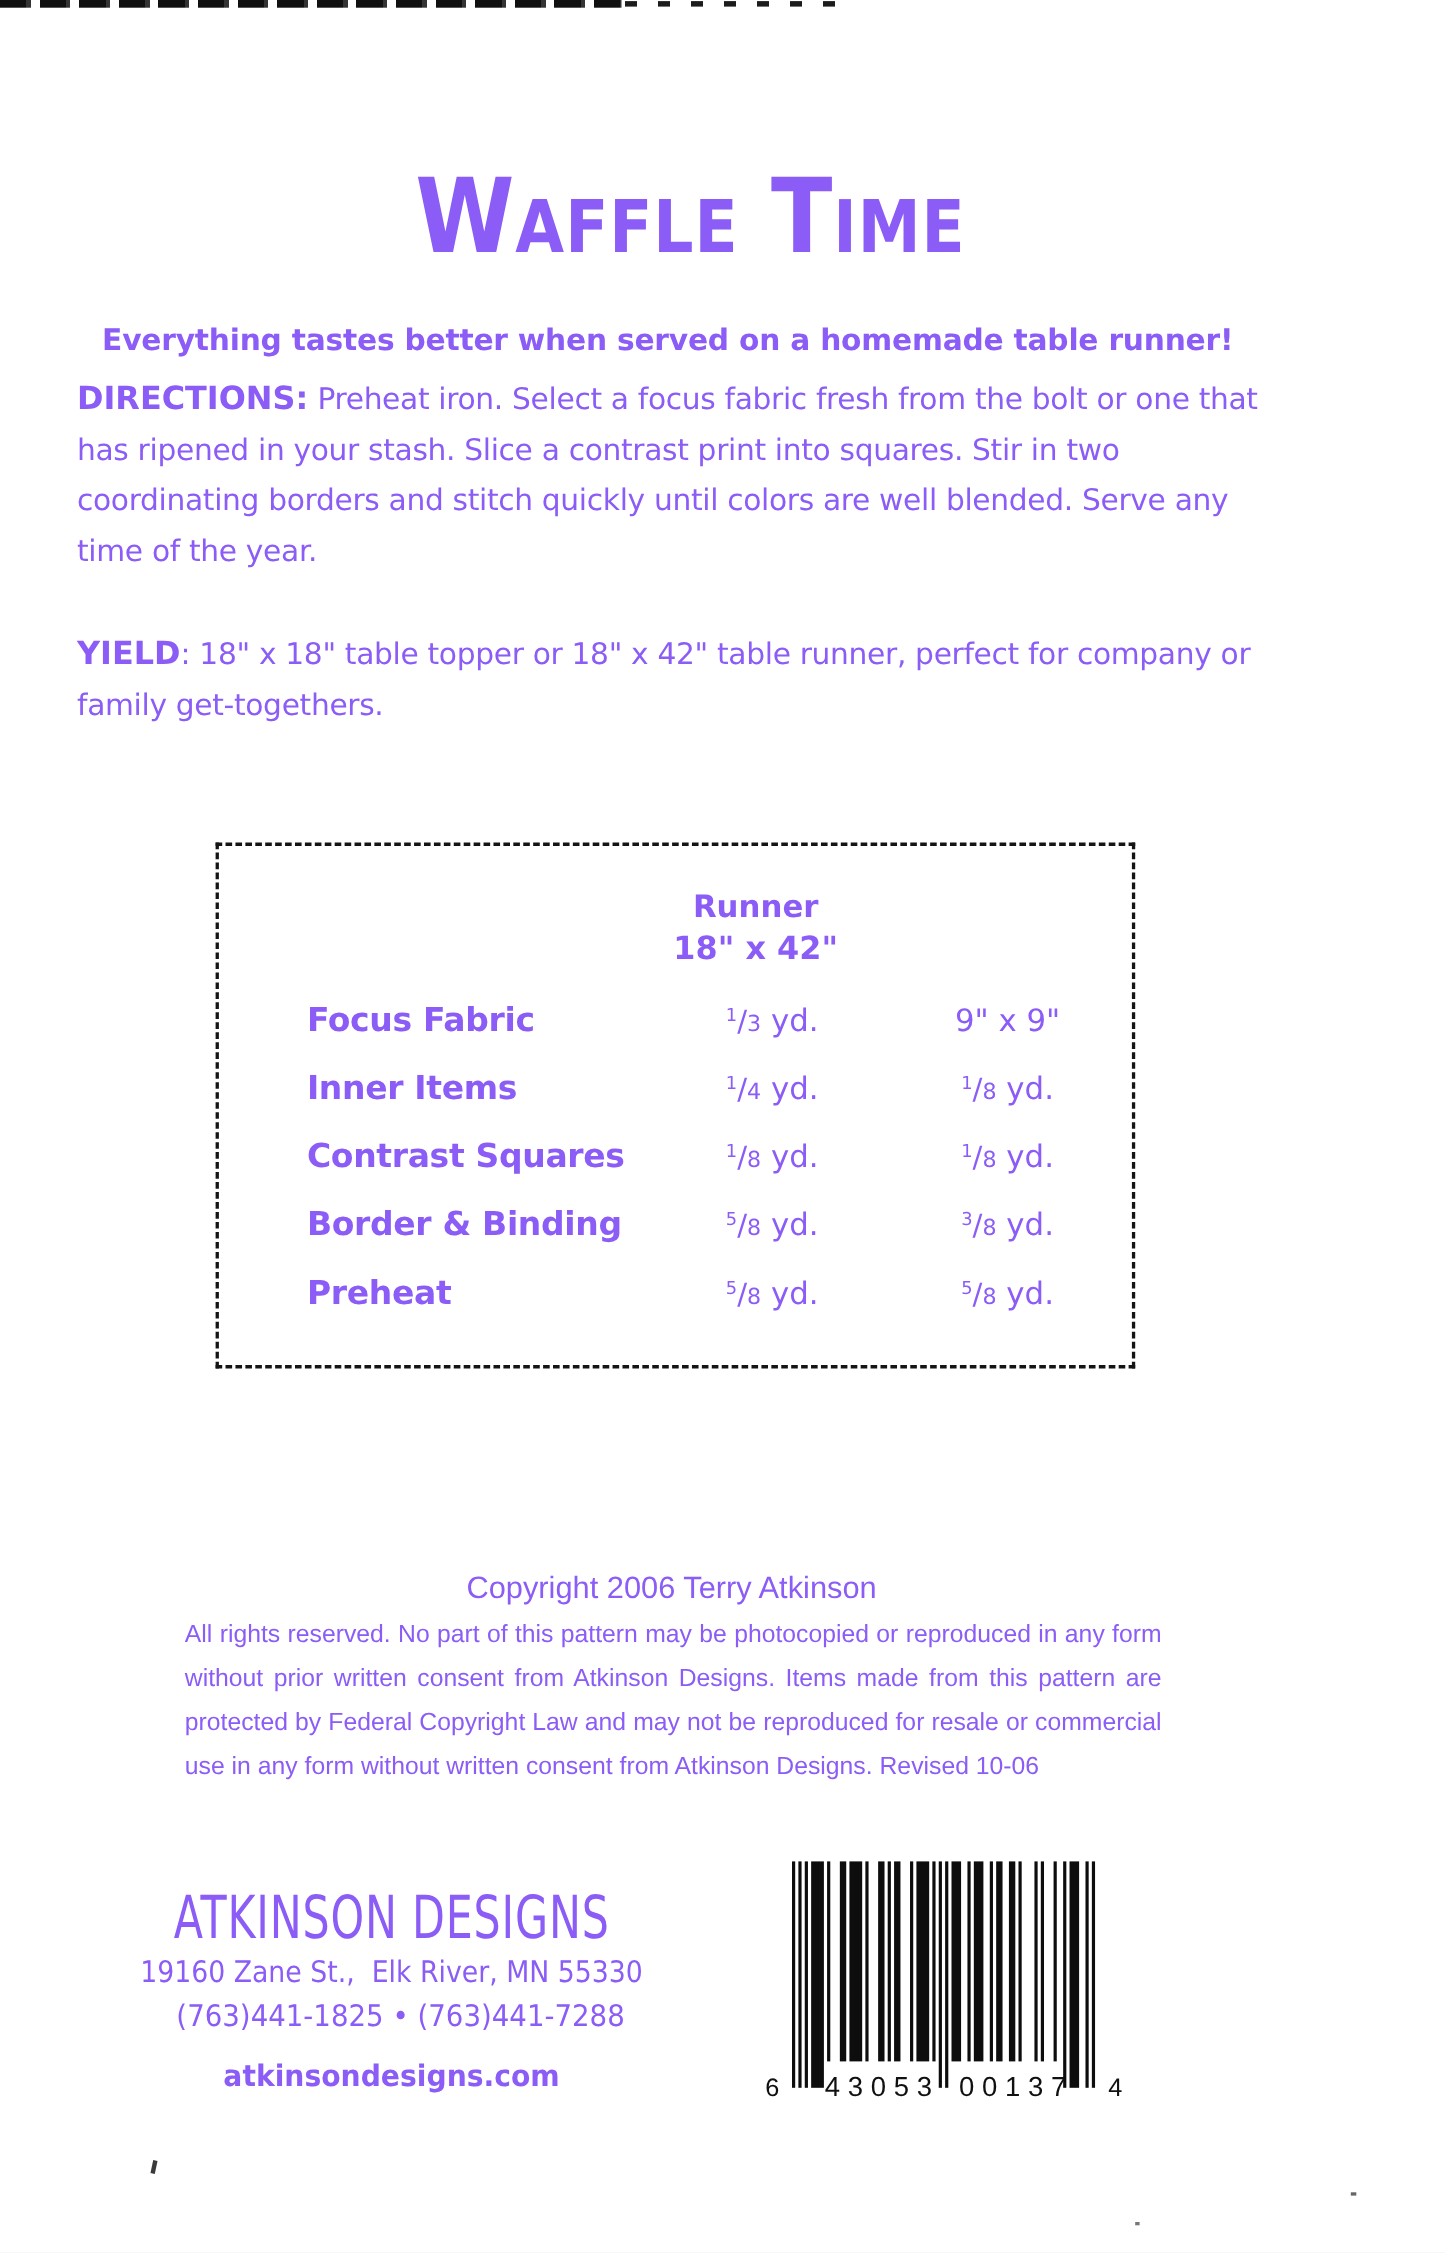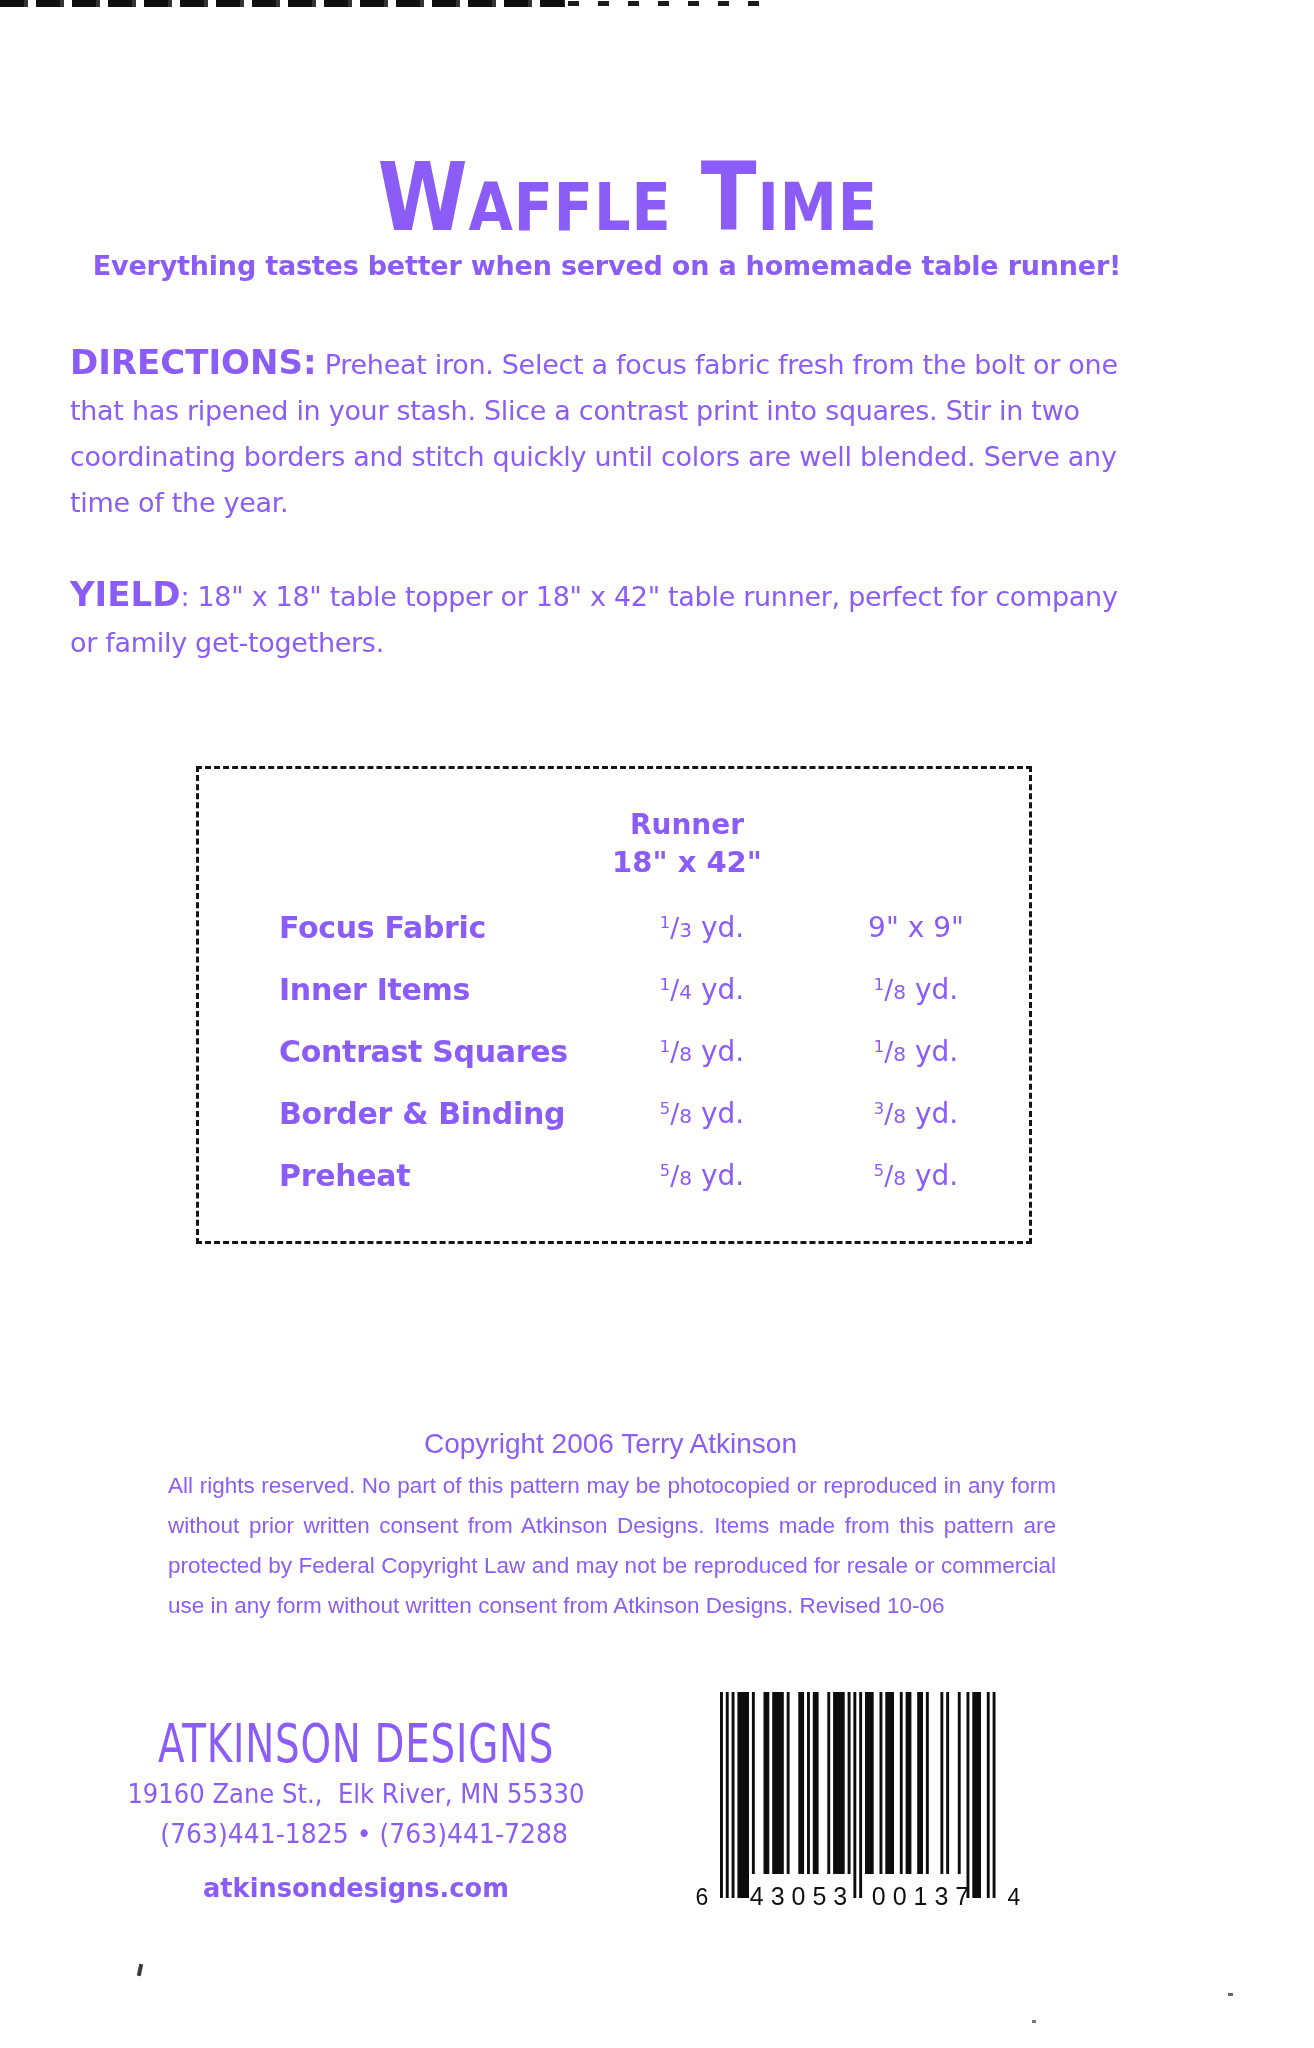--- a/index.html
+++ b/index.html
@@ -17,27 +17,27 @@
   .speck-a{left:138px;top:1964px;width:4px;height:12px;transform:rotate(12deg);}
   .speck-b{left:1228px;top:1993px;width:5px;height:3px;background:#666;}
   .speck-c{left:1032px;top:2020px;width:4px;height:3px;background:#777;}
 
   
   .title-wrap{position:absolute;top:150px;left:0;width:1256px;text-align:center;}
   .title{display:inline-block;font-weight:bold;font-size:94px;line-height:96px;
     font-variant-caps:small-caps;transform:scaleX(.87);transform-origin:center;
     white-space:nowrap;letter-spacing:1px;}
   .tagline-wrap{position:absolute;top:250px;left:0;width:1214px;text-align:center;}
-  .tagline{display:inline-block;font-weight:bold;font-size:27px;white-space:nowrap;letter-spacing:-.2px;}
+  .tagline{display:inline-block;font-weight:bold;font-size:27px;white-space:nowrap;letter-spacing:-.2px;margin-top:44px;}
 
   
   .para{position:absolute;left:70px;width:1075px;font-size:27px;line-height:46px;letter-spacing:-.3px;}
   .directions{top:312px;}
   .yield{top:544px;}
-  .lead{font-weight:bold;font-size:34px;letter-spacing:0;}
+  .lead{font-weight:bold;font-size:29px;letter-spacing:0;}
 
   
   .materials{position:absolute;left:196px;top:766px;width:836px;height:478px;
     border:3px dashed #141414;box-sizing:border-box;}
   .mat-head{position:absolute;top:38px;text-align:center;font-weight:bold;}
   .mat-head .col-name{font-size:28px;line-height:36px;}
   .mat-head .col-size{font-size:29px;line-height:38px;}
   .h-runner{left:378px;width:220px;}
   .h-topper{left:592px;width:220px;}
   .mat-rows{position:absolute;top:127px;left:0;right:0;}

